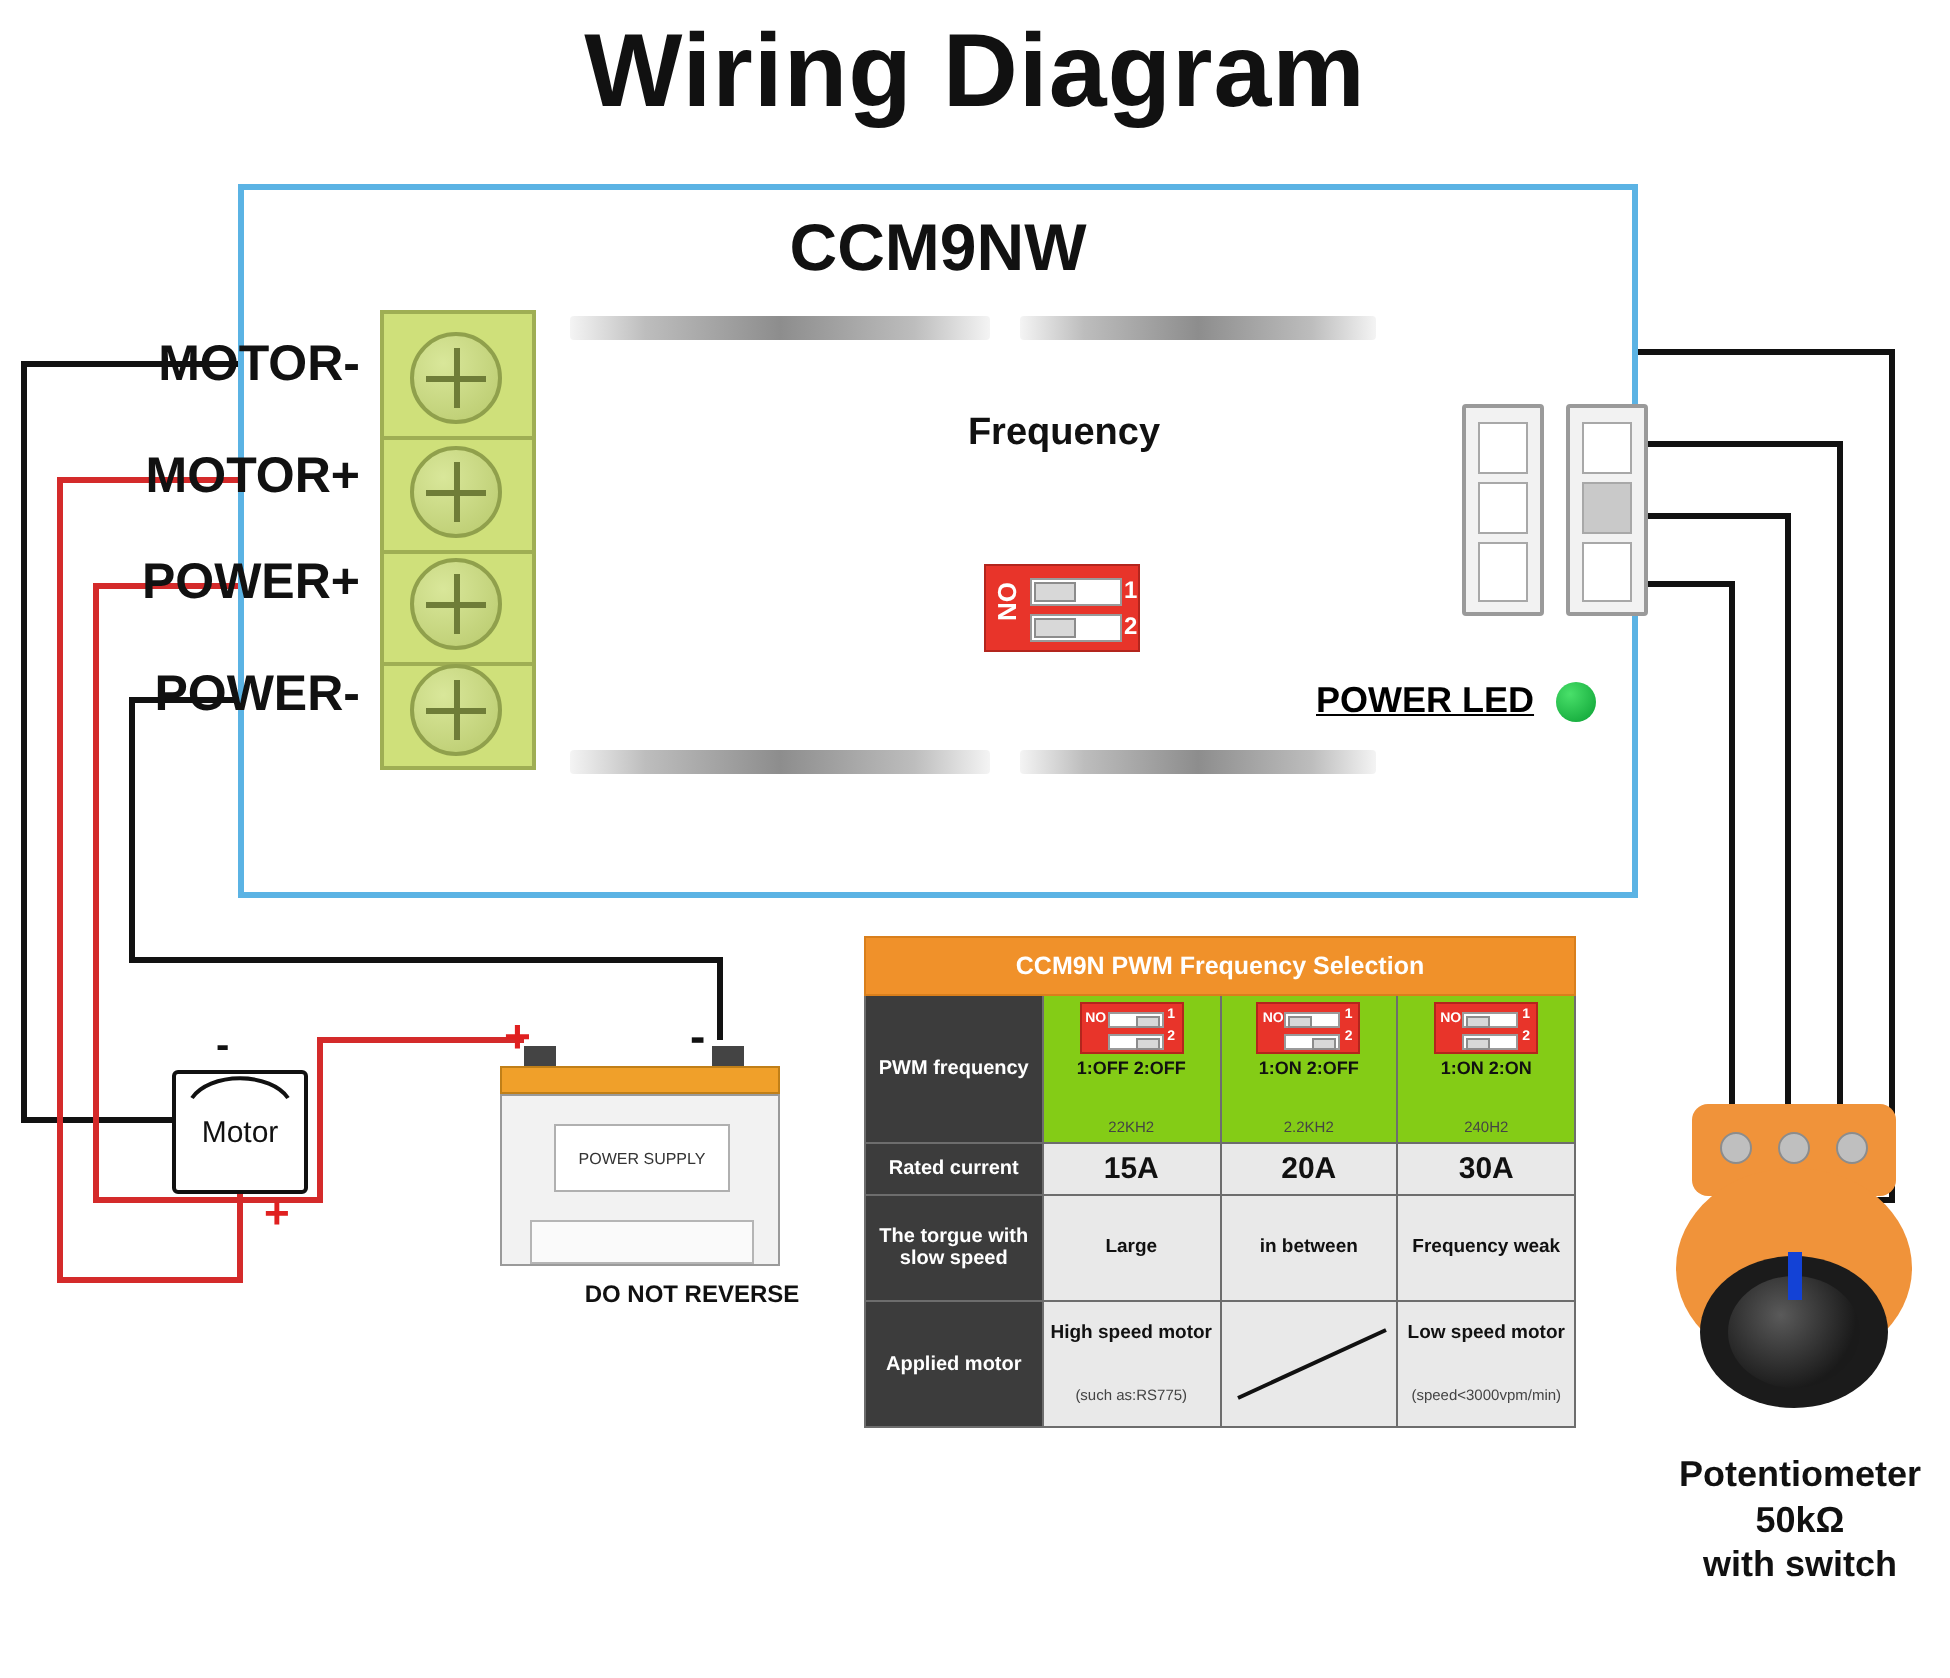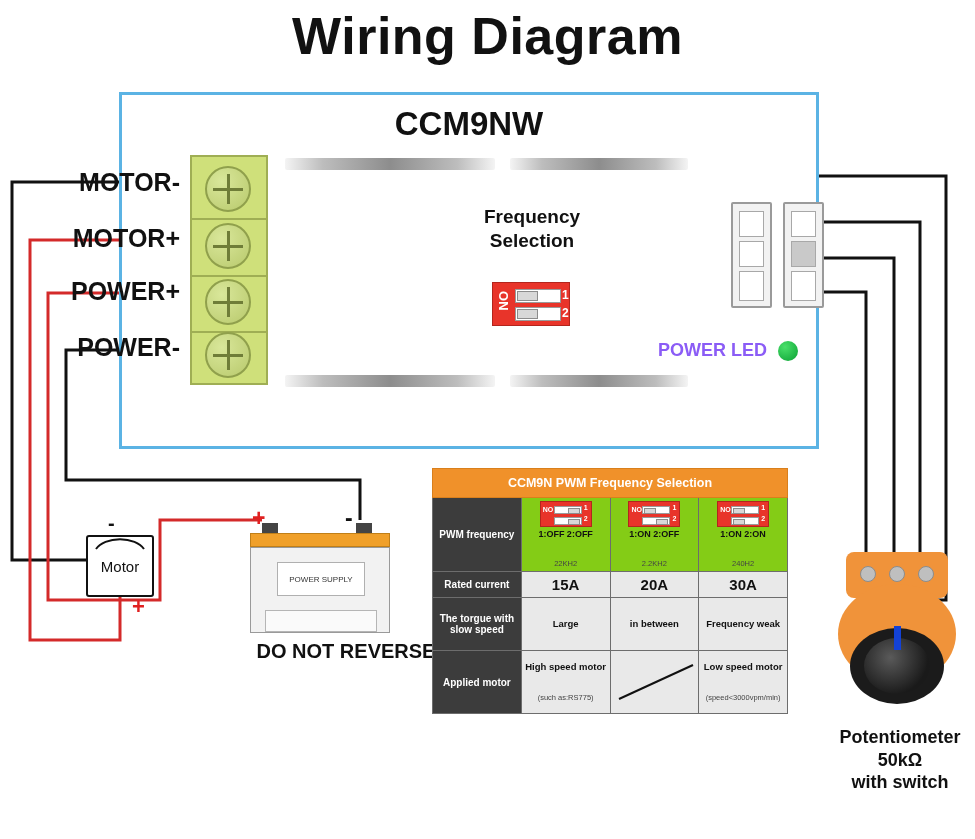--- a/index.html
+++ b/index.html
@@ -73,21 +73,21 @@
   
   #rocker{left:731px;top:202px;width:93px;height:110px;}
   .rock-body{
     position:absolute;width:41px;height:106px;background:#f2f2f2;
     border:2px solid #9a9a9a;box-sizing:border-box;border-radius:2px;
   }
   .rock-seg{position:absolute;left:6px;width:25px;background:#ffffff;border:1px solid #a8a8a8;box-sizing:border-box;}
   .rock-seg.dark{background:#c9c9c9;}
 
   
-  #powerled-text{left:658px;top:340px;font-size:18px;font-weight:bold;color:#8b5cf6;}
+  #powerled-text{left:658px;top:340px;font-size:18px;font-weight:bold;color:#000000;text-decoration:underline;}
   #powerled-dot{left:778px;top:341px;width:20px;height:20px;border-radius:50%;
     background:radial-gradient(circle at 35% 30%,#49e06a,#0aa033);}
 
   
   #motor-body{
     left:86px;top:535px;width:68px;height:62px;background:#ffffff;
     border:2px solid #111;box-sizing:border-box;border-radius:3px;
     display:flex;align-items:center;justify-content:center;font-size:15px;color:#111;
   }
   #motor-arc{left:86px;top:535px;width:68px;height:62px;}
@@ -97,21 +97,21 @@
   
   #battery{left:250px;top:523px;width:140px;height:110px;}
   #bat-top{position:absolute;left:0;top:10px;width:140px;height:14px;background:#f0a02a;border:1px solid #c07f18;box-sizing:border-box;}
   #bat-body{position:absolute;left:0;top:24px;width:140px;height:86px;background:#f2f2f2;border:1px solid #9a9a9a;box-sizing:border-box;}
   #bat-inner{position:absolute;left:26px;top:14px;width:88px;height:34px;background:#fff;border:1px solid #b0b0b0;
     box-sizing:border-box;display:flex;align-items:center;justify-content:center;font-size:8px;color:#333;text-align:center;}
   #bat-foot{position:absolute;left:14px;top:62px;width:112px;height:22px;border:1px solid #b5b5b5;box-sizing:border-box;background:#fafafa;}
   .bat-term{position:absolute;top:0;width:16px;height:12px;background:#444;}
   #bat-plus{left:252px;top:505px;font-size:23px;font-weight:bold;color:#e02020;}
   #bat-minus{left:345px;top:505px;font-size:23px;font-weight:bold;color:#111;}
-  #dnr{left:236px;top:640px;width:220px;text-align:center;font-size:20px;font-weight:bold;color:#111;}
+  #dnr{left:236px;top:640px;width:220px;text-align:center;font-size:12px;font-weight:bold;color:#111;}
 
   
   #pot{left:838px;top:552px;width:120px;height:135px;}
   #pot-bracket{position:absolute;left:8px;top:0;width:102px;height:46px;background:#f0933a;border-radius:8px;}
   .pot-screw{position:absolute;top:14px;width:16px;height:16px;border-radius:50%;background:#bfbfbf;border:1px solid #8c8c8c;box-sizing:border-box;}
   #pot-knob-outer{position:absolute;left:0;top:32px;width:118px;height:100px;border-radius:50%;background:#f0933a;}
   #pot-knob-mid{position:absolute;left:12px;top:44px;width:94px;height:76px;border-radius:50%;background:#1b1b1b;}
   #pot-knob-in{position:absolute;left:26px;top:54px;width:66px;height:56px;border-radius:50%;
     background:radial-gradient(circle at 40% 35%,#5a5a5a,#1a1a1a 70%);}
   #pot-mark{position:absolute;left:56px;top:42px;width:7px;height:24px;background:#1342d6;}
@@ -179,21 +179,20 @@
   <div class="screw" style="top:175px;"></div>
 </div>
 
 <div class="abs term-label" style="left:0px;top:168px;">MOTOR-</div>
 <div class="abs term-label" style="left:0px;top:224px;">MOTOR+</div>
 <div class="abs term-label" style="left:0px;top:277px;">POWER+</div>
 <div class="abs term-label" style="left:0px;top:333px;">POWER-</div>
 
 <div class="abs" id="pwm-text">
   <div>Frequency</div>
-  <div>Selection</div>
 </div>
 
 <div class="abs dip" id="dip-main">
   <div class="no" style="left:4px;top:8px;font-size:13px;">NO</div>
   <div class="slot" style="left:22px;top:6px;width:46px;height:14px;">
     <div class="knob" style="position:absolute;left:1px;top:1px;width:21px;height:10px;"></div>
   </div>
   <div class="slot" style="left:22px;top:24px;width:46px;height:14px;">
     <div class="knob" style="position:absolute;left:1px;top:1px;width:21px;height:10px;"></div>
   </div>

